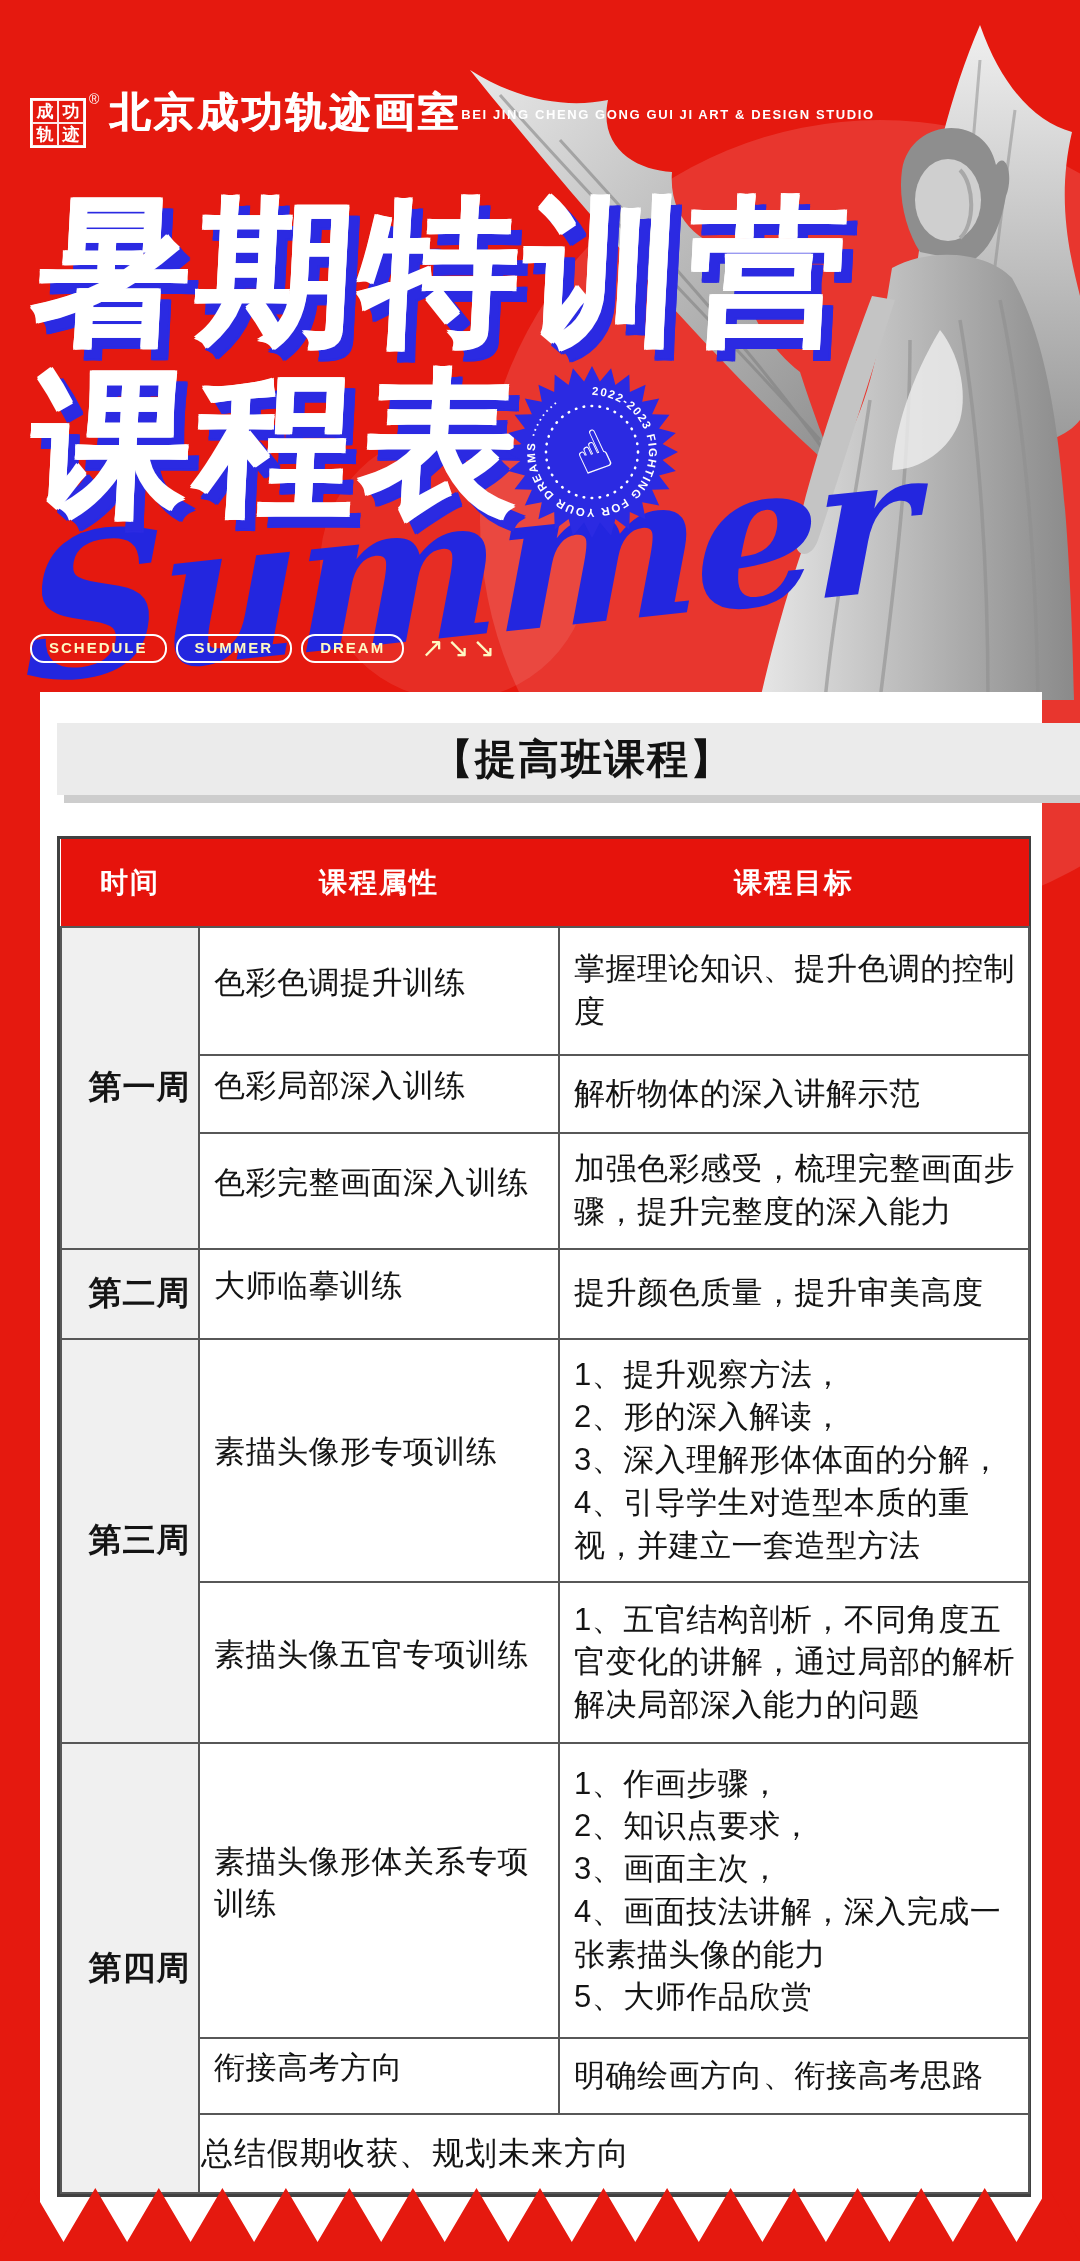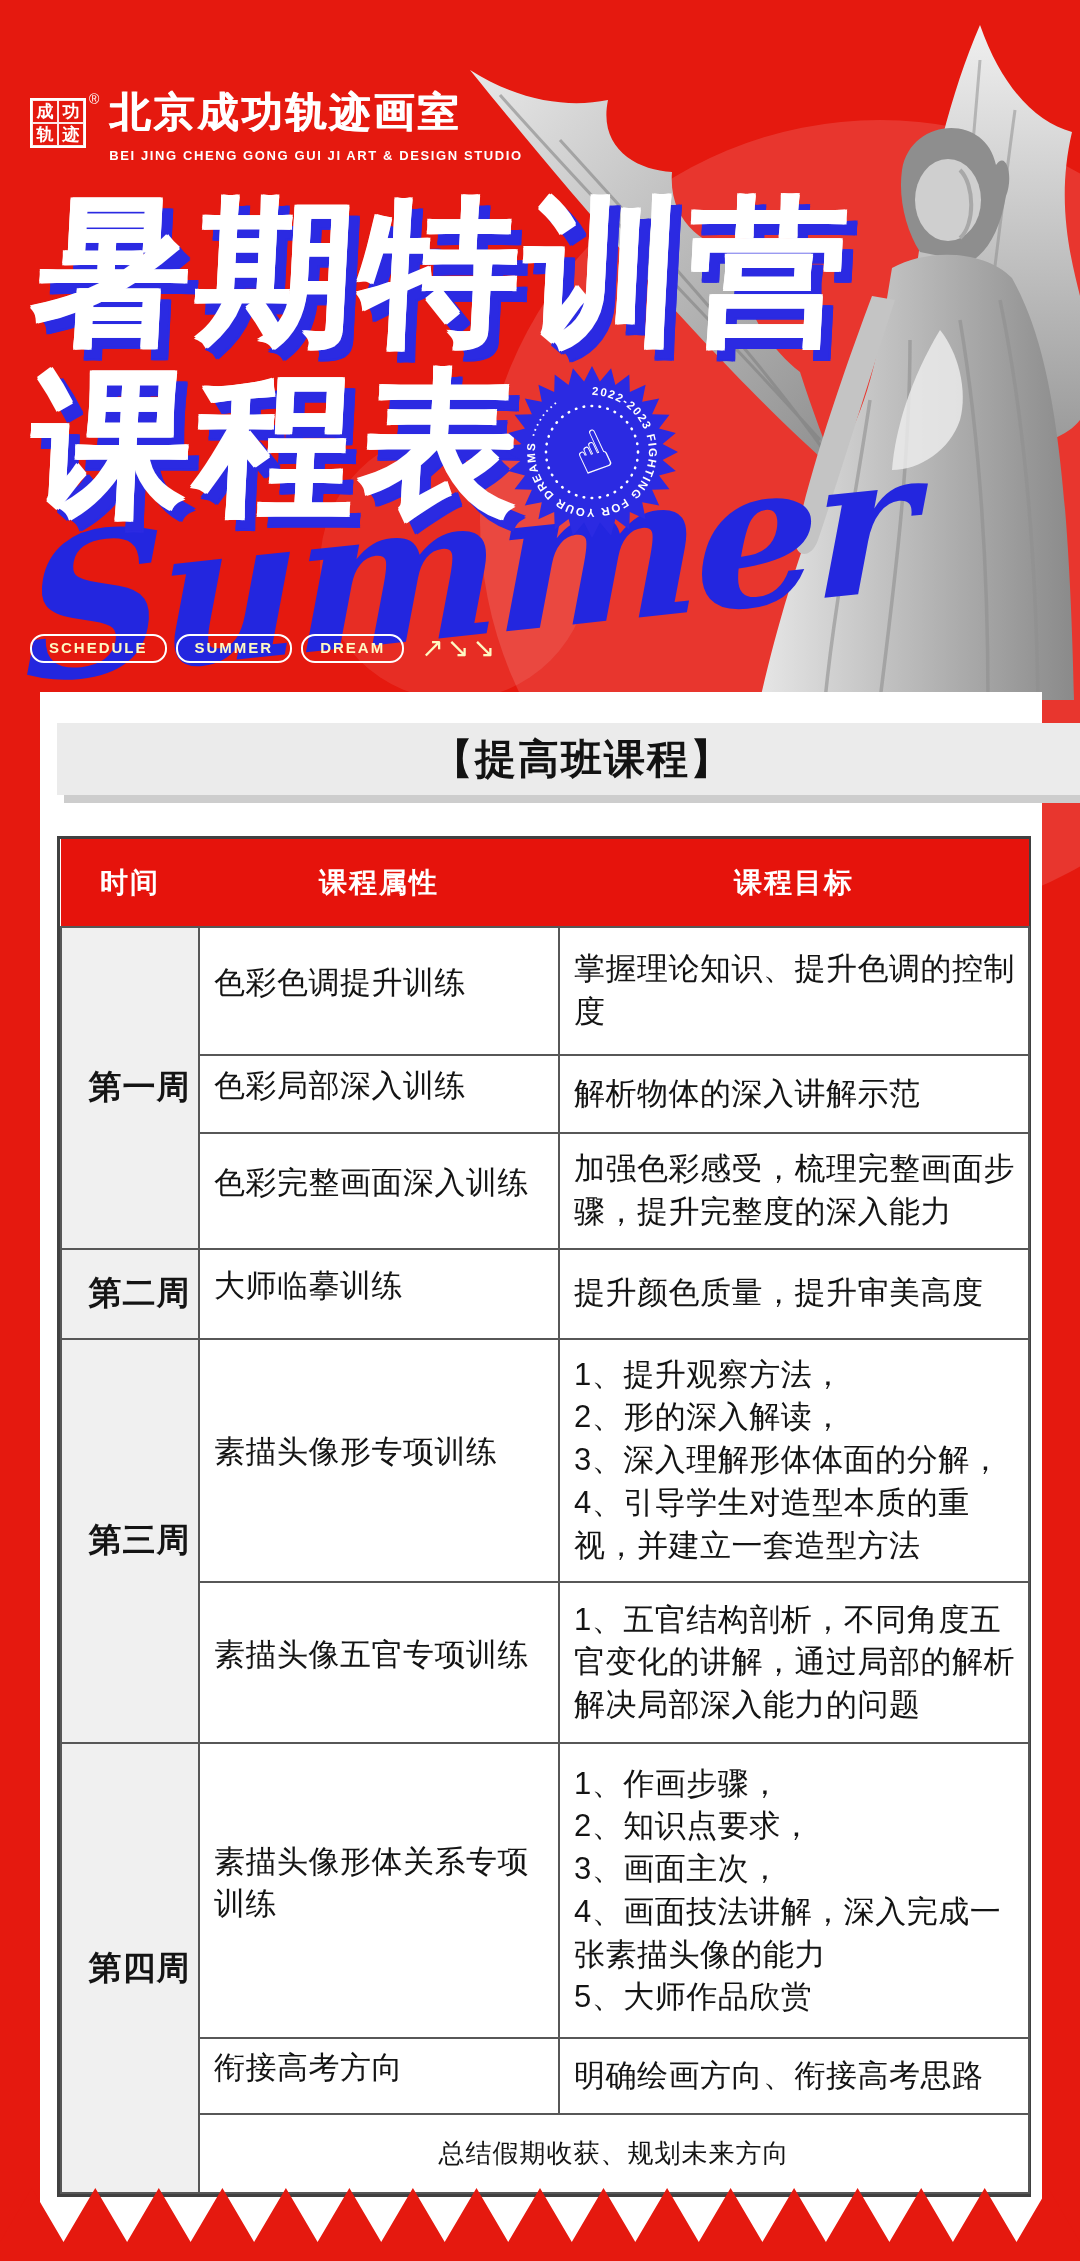--- a/index.html
+++ b/index.html
@@ -10,21 +10,21 @@
   .bg-circle.big{left:480px;top:120px;width:800px;height:800px;}
   .bg-circle.small{left:320px;top:430px;width:270px;height:270px;background:rgba(255,255,255,.09);}
 
   
   .brand{position:absolute;left:30px;top:92px;display:flex;align-items:flex-start;z-index:6;color:#fff;}
   .logo-box{display:grid;grid-template-columns:26px 26px;grid-template-rows:23px 23px;
             border:2.5px solid #fff;margin-top:6px;}
   .logo-box span{display:flex;align-items:center;justify-content:center;font-size:17px;font-weight:bold;
             border:1px solid rgba(255,255,255,.9);}
   .reg{font-size:14px;margin:0 10px 0 3px;line-height:1;}
-  .brand-text{display:flex;flex-direction:column;}
+  .brand-text{display:flex;flex-direction:row;}
   .brand-cn{font-size:41px;font-weight:900;letter-spacing:3px;line-height:1.0;
             text-shadow:1px 0 0 #fff;}
   .brand-en{font-size:13px;font-weight:bold;letter-spacing:1.6px;margin-top:15px;}
 
   
   .title{position:absolute;left:32px;z-index:3;color:#fff;font-weight:900;line-height:1;
          letter-spacing:6px;transform:skewX(-3deg);
          text-shadow:2px 0 0 #fff,0 2px 0 #fff,2px 2px 0 #fff,
                      11px 11px 0 #2b2ae2,13px 11px 0 #2b2ae2,11px 13px 0 #2b2ae2,13px 13px 0 #2b2ae2;}
   #title1{top:192px;font-size:158px;}
@@ -54,21 +54,21 @@
 
   
   .tbl-wrap{position:absolute;left:17px;top:144px;width:968px;border:3px solid #404040;}
   table{border-collapse:collapse;table-layout:fixed;width:100%;}
   td,th{border:2px solid #575757;color:#141414;vertical-align:middle;}
   thead th{background:#e6130c;color:#fff;font-size:28px;font-weight:900;letter-spacing:2px;
            border-left:none;border-right:none;border-top:none;text-align:center;}
   td.week{background:#f0f0f0;font-size:33px;font-weight:bold;text-align:center;letter-spacing:1px;padding-left:20px;}
   td.course{font-size:31px;padding:8px 10px 24px 14px;letter-spacing:0.5px;}
   td.goal{font-size:31px;padding:14px 12px 14px 14px;line-height:1.38;white-space:pre-line;letter-spacing:0.5px;}
-  td.span-goal{font-size:26px;text-align:center;letter-spacing:1px;}
+  td.span-goal{font-size:32px;text-align:left;letter-spacing:1px;}
 
   
   .zigzag{position:absolute;left:0;bottom:0;width:1080px;height:76px;z-index:7;display:block;}
 </style>
 </head>
 <body>
 
 <div id="canvas">
 
   <div class="bg-circle big"></div>

